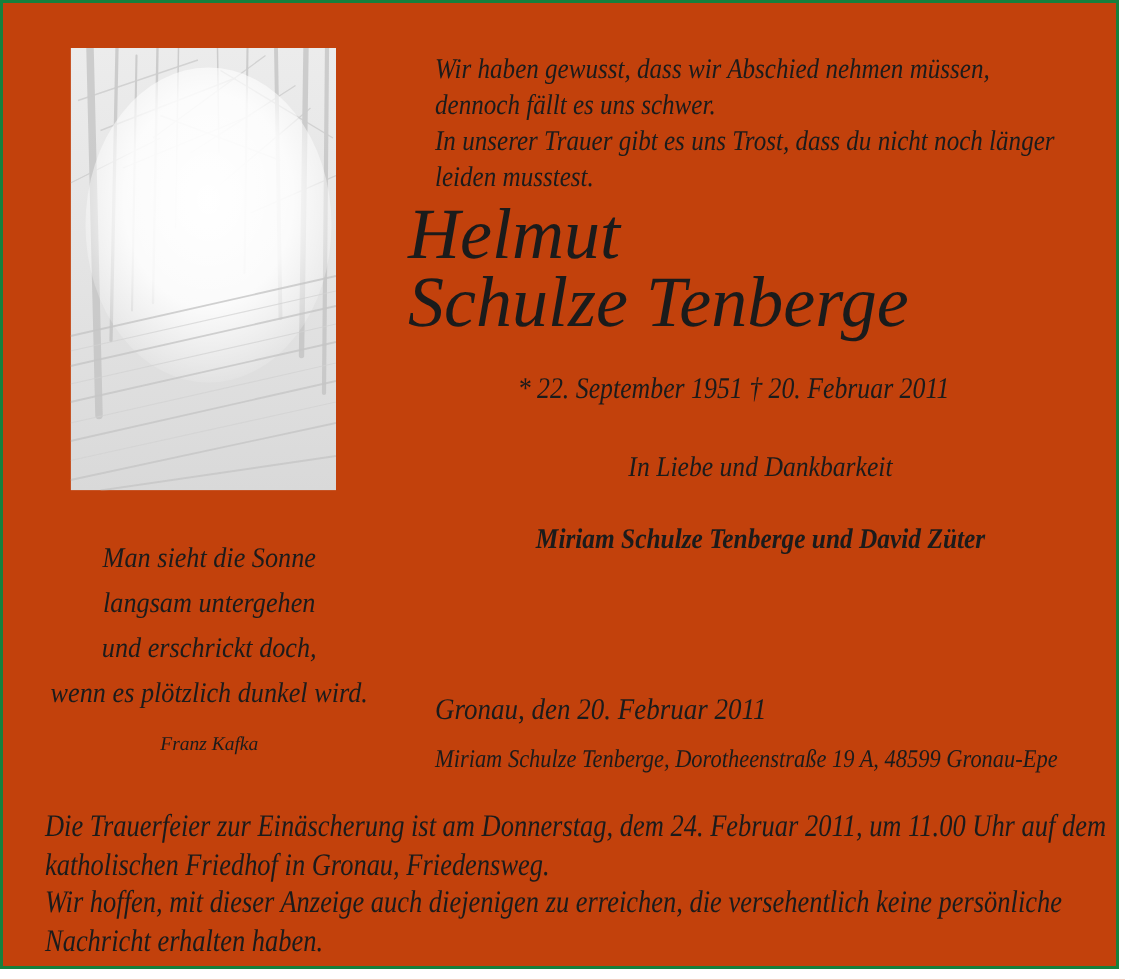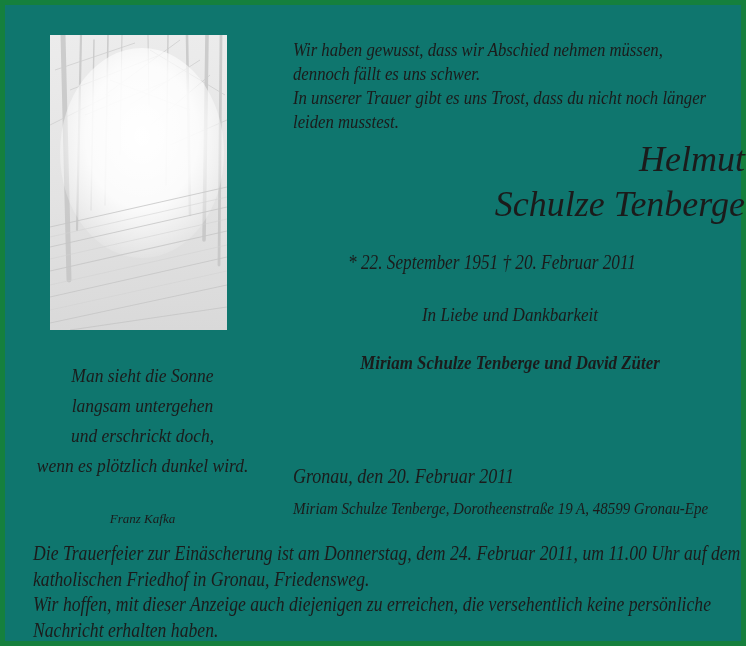--- a/index.html
+++ b/index.html
@@ -12,23 +12,23 @@
     color: #1b1b1b;
     position: relative;
     overflow: hidden;
   }
   .frame {
     position: absolute;
     left: 0;
     top: 0;
     width: 746px;
     height: 646px;
-    border: 5px solid #15803d;
+    border: 2px solid #15803d;
     box-sizing: border-box;
-    background: #0f766e;
+    background: #c2410c;
   }
   .photo {
     position: absolute;
     left: 45px;
     top: 30px;
     width: 177px;
     height: 295px;
     overflow: hidden;
   }
   .photo svg { display: block; width: 177px; height: 295px; }
@@ -46,22 +46,22 @@
     font-size: 19px; line-height: 24px;
     transform: scaleX(0.88);
   }
   .intro2 {
     left: 288px; top: 81px; width: 560px;
     font-size: 19px; line-height: 24px;
     transform: scaleX(0.88);
   }
   .deceased-name {
     left: 270px; top: 132px; width: 470px;
-    font-size: 36px; line-height: 45px;
-    text-align: right;
+    font-size: 48px; line-height: 45px;
+    text-align: left;
   }
   .life-dates {
     left: 252px; top: 244px; width: 470px;
     font-size: 20px; line-height: 26px;
     transform: scaleX(0.86);
   }
   .tribute {
     left: 270px; top: 298px; width: 470px;
     font-size: 19px; line-height: 24px;
     transform: scaleX(0.9);
@@ -75,21 +75,21 @@
   .mourners-suffix {
     left: 270px; top: 392px; width: 470px;
     font-size: 19px; line-height: 24px;
   }
   .poem {
     left: 20px; top: 356px; width: 235px;
     font-size: 19px; line-height: 30px;
     transform: scaleX(0.92);
   }
   .poem-author {
-    left: 20px; top: 506px; width: 235px;
+    left: 20px; top: 486px; width: 235px;
     font-size: 13px; line-height: 16px;
   }
   .place-date {
     left: 288px; top: 459px; width: 420px;
     font-size: 20px; line-height: 25px;
     transform: scaleX(0.9);
   }
   .contact-address {
     left: 288px; top: 493px; width: 520px;
     font-size: 17px; line-height: 22px;

